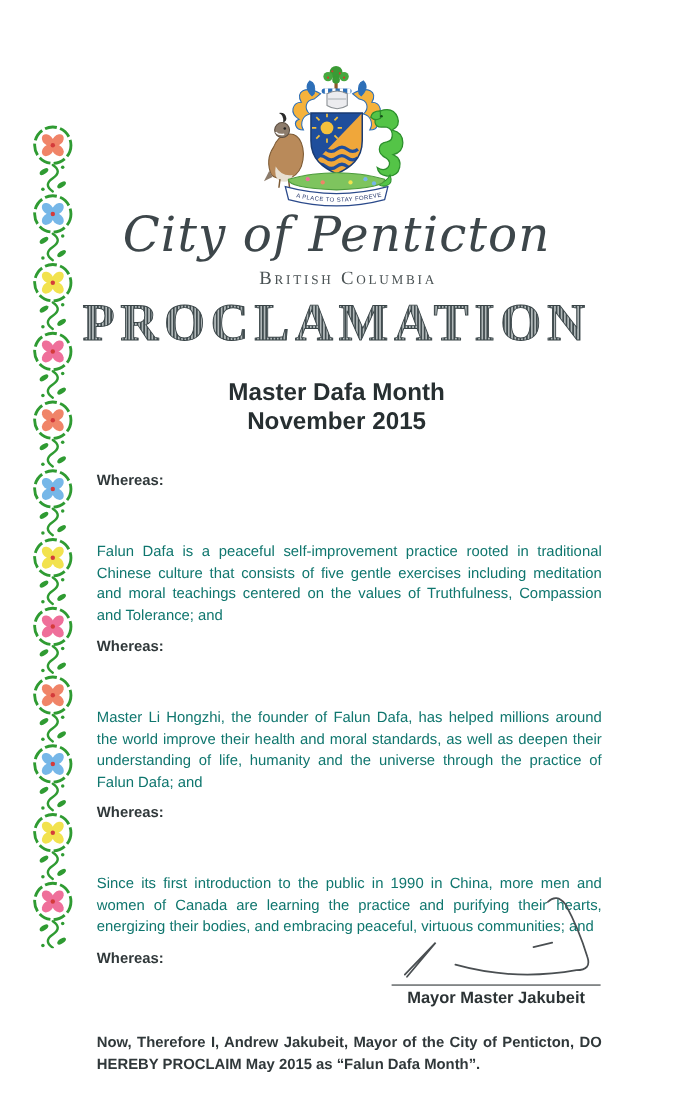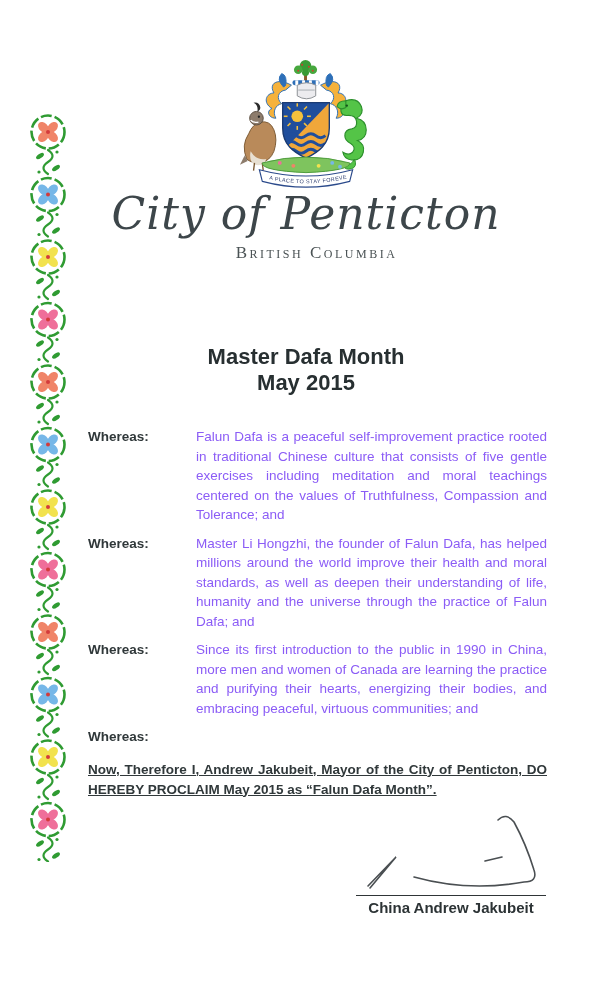--- a/index.html
+++ b/index.html
@@ -50,32 +50,32 @@
 
   .doc-title {
     position:absolute; top:344px; left:0; width:100%;
     text-align:center; font-weight:bold;
     font-size:22px; line-height:26px;
     color:#272f31;
   }
 
   
   .clauses { position:absolute; top:427px; left:88px; width:459px; }
-  .clause { display:flex; margin-bottom:9px; }
+  .clause { display:flex; margin-bottom:9px;flex-direction:column; }
   .clause-label {
     flex:0 0 64px; font-weight:bold;
     font-size:13.5px; line-height:19.5px; color:#30383a;
   }
   .clause-body {
     flex:1; text-align:justify;
-    font-size:13.5px; line-height:19.5px; color:#8b5cf6;margin-left:44px;
+    font-size:13.5px; line-height:19.5px; color:#0f766e;
   }
   .closing {
     margin-top:13px; font-weight:bold; text-align:justify;
-    font-size:13.5px; line-height:20px; color:#30383a;text-decoration:underline;
+    font-size:13.5px; line-height:20px; color:#30383a;
   }
 
   
   .signature-svg { position:absolute; left:348px; top:800px; width:205px; height:95px; }
   .signature-block { position:absolute; left:356px; top:895px; width:190px; }
   .signature-rule { border-top:1.6px solid #2f3537; width:100%; }
   .signature-name {
     margin-top:3px; text-align:center; font-weight:bold;
     font-size:15px; color:#2c3335;
   }
@@ -316,24 +316,35 @@
         </defs>
       <text font-family="Liberation Sans, sans-serif" font-size="5.6" fill="#2b3c70" letter-spacing="0.4">
         <textPath href="#motto-path" startOffset="4">A PLACE TO STAY FOREVER</textPath>
       </text>
     </g>
   </svg>
 
   <div class="org-script">City of Penticton</div>
   <div class="region">British Columbia</div>
 
+  <div class="proclamation-wrap">
+    <svg class="proclamation-svg" width="470" height="56" viewBox="0 0 470 56">
+      <defs>
+        <pattern id="pinstripe" width="3" height="4" patternUnits="userSpaceOnUse">
+          <rect width="3" height="4" fill="#414c4f"></rect>
+          <rect x="1" width="1" height="4" fill="#e9edee"></rect>
+        </pattern>
+      </defs>
+      <text x="235" y="43" text-anchor="middle" fill="url(#pinstripe)" stroke="#394447" stroke-width="0.8">PROCLAMATION</text>
+    </svg>
+  </div>
 
   <div class="doc-title">
     <div>Master Dafa Month</div>
-    <div>May 2015</div>
+    <div>November 2015</div>
   </div>
 
   <div class="clauses">
     <div class="clause">
       <div class="clause-label">Whereas:</div>
       <div class="clause-body">Falun Dafa is a peaceful self-improvement practice rooted in traditional Chinese culture that consists of five gentle exercises including meditation and moral teachings centered on the values of Truthfulness, Compassion and Tolerance; and</div>
     </div>
     <div class="clause">
       <div class="clause-label">Whereas:</div>
       <div class="clause-body">Master Li Hongzhi, the founder of Falun Dafa, has helped millions around the world improve their health and moral standards, as well as deepen their understanding of life, humanity and the universe through the practice of Falun Dafa; and</div>
@@ -350,16 +361,16 @@
 
   <svg class="signature-svg" viewBox="0 0 205 95">
     <g fill="none" stroke="#4a4f52" stroke-width="1.6" stroke-linecap="round">
       <path d="M22,88 L48,57 L20,86"></path>
       <path d="M150,20 Q158,12 166,22 Q178,44 186,70 Q190,82 176,82 Q120,92 66,77"></path>
       <path d="M137,61 L154,57"></path>
     </g>
   </svg>
   <div class="signature-block">
     <div class="signature-rule"></div>
-    <div class="signature-name">China Andrew Jakubeit</div>
+    <div class="signature-name">Mayor Master Jakubeit</div>
   </div>
 
 </div>
 
 </body></html>

